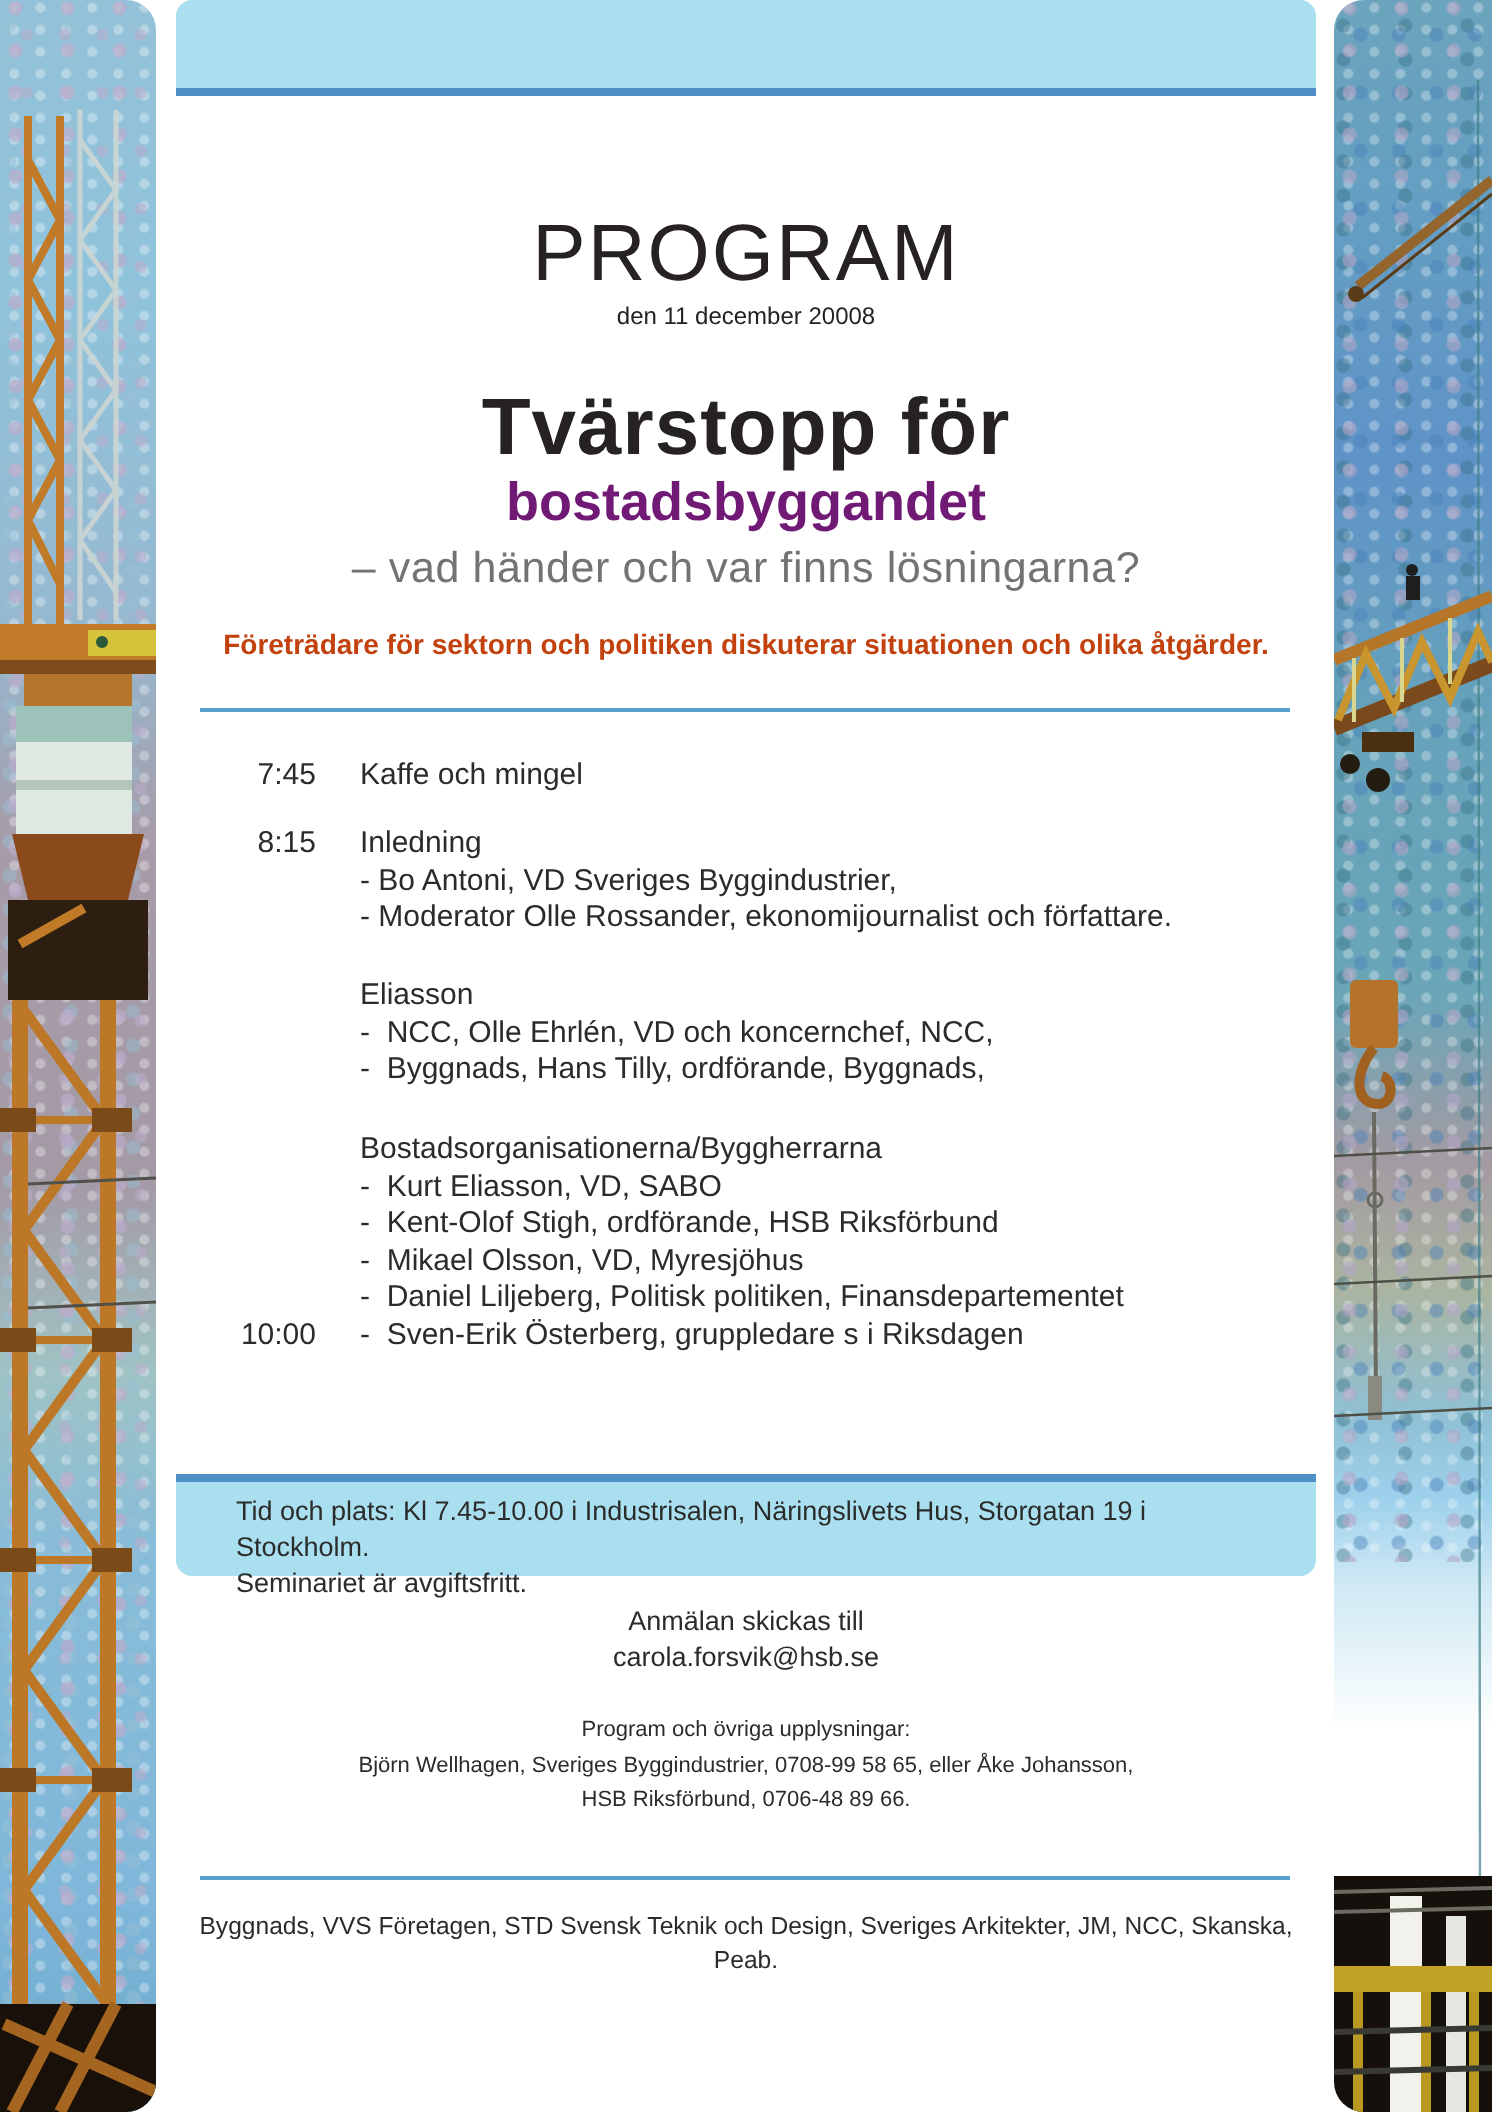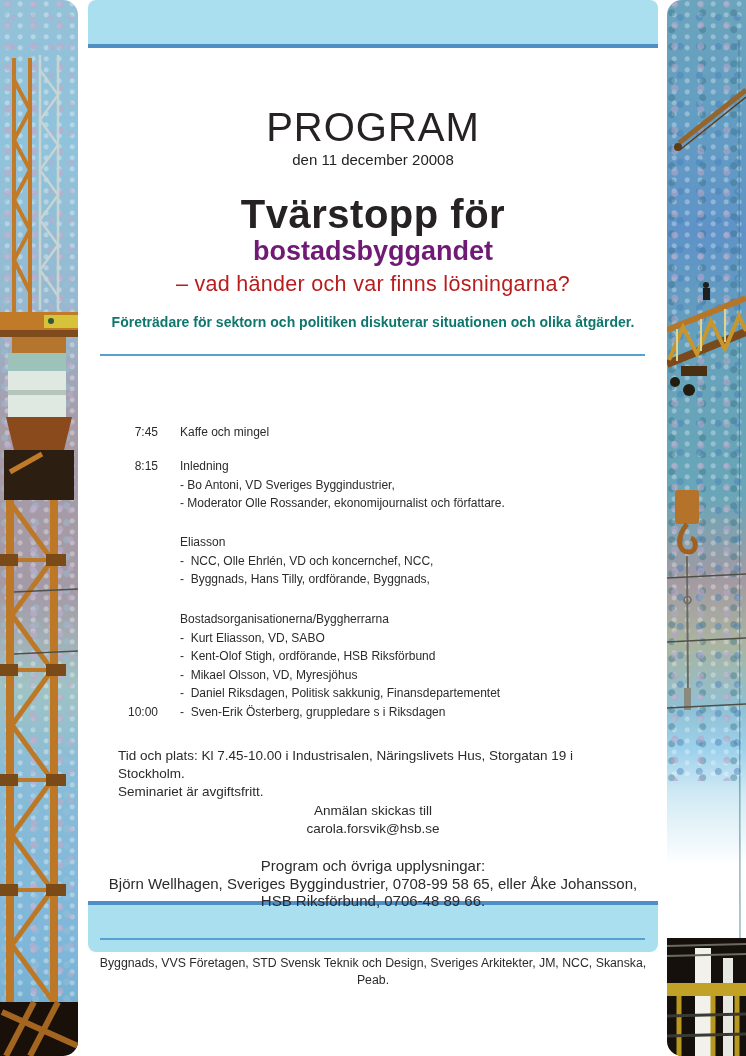--- a/index.html
+++ b/index.html
@@ -40,59 +40,59 @@
   .strip.right .mottle{height:74%;
     background-image:
       radial-gradient(circle at 30% 20%, rgba(178,166,198,.60) 0 3px, transparent 4px),
       radial-gradient(circle at 70% 60%, rgba(72,128,186,.45) 0 3px, transparent 4px),
       radial-gradient(circle at 15% 75%, rgba(52,110,130,.40) 0 3px, transparent 4px),
       radial-gradient(circle at 55% 35%, rgba(255,255,255,.30) 0 2px, transparent 3px);
   }
   .strip svg{position:absolute;left:0;top:0;}
 
   
-  .panel{position:absolute;left:88px;top:0;width:570px;height:952px;background:#ffffff;}
+  .panel{position:absolute;left:88px;top:0;width:570px;height:788px;background:#ffffff;}
   .band-top{
     position:absolute;left:0;top:0;width:100%;height:44px;
     background:var(--band,#a9dfee);
     border-bottom:4px solid var(--band-line,#4e90c6);
     border-radius:8px 8px 0 0;box-sizing:content-box;
   }
   .band-bottom{
     position:absolute;left:0;bottom:0;width:100%;height:47px;
     background:var(--band,#a9dfee);
     border-top:4px solid var(--band-line,#4e90c6);
     border-radius:0 0 8px 8px;box-sizing:content-box;
   }
   .sep{position:absolute;left:12px;width:545px;height:2px;background:var(--separator,#56a0d2);}
   .sep1{top:354px;}
   .sep2{top:938px;}
 
   .abs{position:absolute;left:0;width:100%;}
   .center{text-align:center;}
 
   .title{top:106px;font-size:40px;font-weight:400;letter-spacing:1px;color:#262223;line-height:42px;}
-  .dateline{top:151px;font-size:15px;color:#262223;}
+  .dateline{top:151px;font-size:12px;color:#262223;}
   .headline1{top:193px;font-size:40px;font-weight:700;color:#262223;line-height:43px;letter-spacing:.5px;}
   .headline2{top:236px;font-size:27px;font-weight:700;color:#701a75;line-height:30px;}
-  .subtitle{top:272px;font-size:21.5px;font-weight:400;color:#b91c1c;letter-spacing:.3px;}
-  .intro{top:314px;font-size:14px;font-weight:600;color:#0f766e;}
-
-  .schedule{position:absolute;left:0;top:379px;width:100%;font-size:12px;line-height:18.5px;margin-top:44px;}
+  .subtitle{top:272px;font-size:21.5px;font-weight:400;color:#737373;letter-spacing:.3px;}
+  .intro{top:314px;font-size:14px;font-weight:600;color:#c2410c;}
+
+  .schedule{position:absolute;left:0;top:379px;width:100%;font-size:15px;line-height:18.5px;}
   .srow{display:flex;}
   .stime{width:70px;text-align:right;flex:0 0 70px;}
   .stext{margin-left:22px;white-space:pre-wrap;}
   .mt16{margin-top:15.5px;}
   .mt20{margin-top:20.5px;}
   .mt21{margin-top:21.5px;align-items:flex-end;}
   .mt18{margin-top:18px;}
 
   .details{position:absolute;left:30px;top:747px;width:520px;font-size:13.5px;line-height:18px;}
   .register{top:802px;font-size:13.5px;line-height:17.5px;}
-  .contact{top:857px;font-size:15px;line-height:17.5px;}
+  .contact{top:857px;font-size:11px;line-height:17.5px;}
   .organizers{top:955px;font-size:12.3px;line-height:17px;}
 </style>
 </head>
 <body>
 
 <div class="page">
 
   <div class="strip left">
     <div class="mottle"></div>
     <svg width="78" height="1056" viewBox="0 0 78 1056">
@@ -229,21 +229,21 @@
       <div class="srow">
         <span class="stime"></span>
         <span class="stext">-  Kent-Olof Stigh, ordförande, HSB Riksförbund</span>
       </div>
       <div class="srow">
         <span class="stime"></span>
         <span class="stext">-  Mikael Olsson, VD, Myresjöhus</span>
       </div>
       <div class="srow">
         <span class="stime"></span>
-        <span class="stext">-  Daniel Riksdagen, Politisk sakkunig, Finansdepartementet</span>
+        <span class="stext">-  Daniel Liljeberg, Politisk politiken, Finansdepartementet</span>
       </div>
       <div class="srow">
         <span class="stime">10:00</span>
         <span class="stext">-  Sven-Erik Österberg, gruppledare s i Riksdagen</span>
       </div>
     </div>
 
     <div class="details">
       <div>Tid och plats: Kl 7.45-10.00 i Industrisalen, Näringslivets Hus, Storgatan 19 i Stockholm.</div>
       <div>Seminariet är avgiftsfritt.</div>

